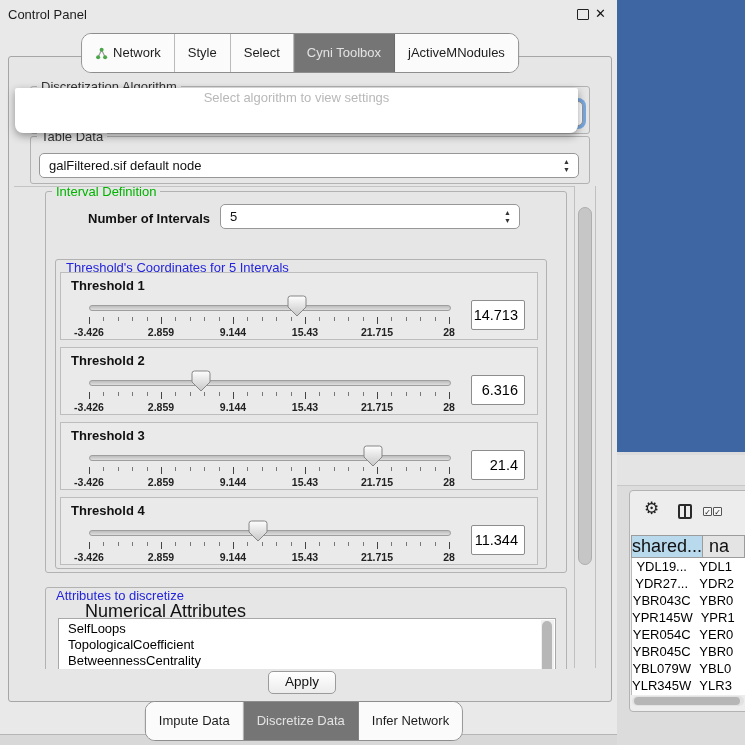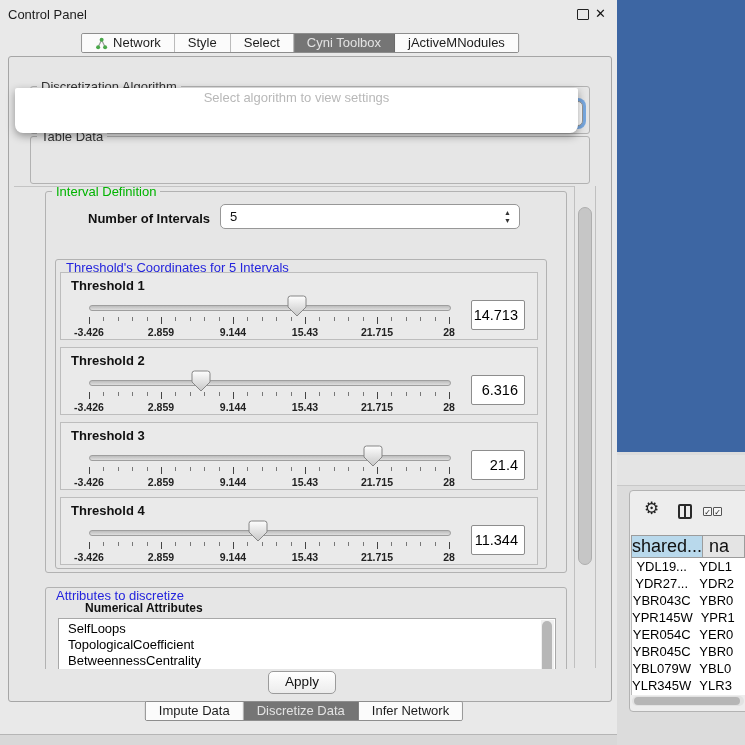--- a/index.html
+++ b/index.html
@@ -8,21 +8,21 @@
   .abs{position:absolute;}
   
   #cp-window{left:0;top:0;width:617px;height:734px;background:#e9e9e9;border-bottom:1px solid #b5b5b5;}
   #cp-header{left:0;top:0;width:617px;height:28px;background:#e9e9e9;}
   #cp-title{left:8px;top:7px;font-size:13px;color:#1c1c1c;text-align:right;}
   #float-box{left:577px;top:9px;width:10px;height:9px;border:1.5px solid #222;border-radius:1px;}
   #close-x{left:595px;top:6px;font-size:13px;font-weight:bold;color:#111;}
   
   #content-panel{left:8px;top:56px;width:602px;height:644px;background:#e6e6e6;border:1px solid #a6a6a6;border-radius:3px;}
   
-  .seg-bar{display:flex;border:1px solid #8d8d8d;border-radius:2px;overflow:hidden;background:#fbfbfb;height:20px;box-sizing:border-box;}
+  .seg-bar{display:flex;border:1px solid #8d8d8d;border-radius:10px;overflow:hidden;background:#fbfbfb;height:40px;box-sizing:border-box;}
   #top-tabs{left:300px;top:33px;transform:translateX(-50%);z-index:6;}
   #bottom-tabs{left:304px;top:701px;transform:translateX(-50%);z-index:6;}
   .seg-tab{display:flex;align-items:center;padding:0 13px;font-size:13px;color:#1d1d1d;line-height:22px;
            border-right:1px solid #b3b3b3;background:#fbfbfb;white-space:nowrap;}
   .seg-tab:last-child{border-right:none;}
   .seg-tab.active{background:#757575;color:#e3e3e3;border-right-color:#6b6b6b;}
   .seg-tab .tabicon{margin-right:5px;display:inline-flex;}
   
   .group{border:1px solid #b2b2b2;border-radius:3px;}
   .gtitle{position:absolute;top:-8px;left:6px;background:#e6e6e6;padding:0 4px;font-size:13px;white-space:nowrap;}
@@ -52,21 +52,21 @@
   .th-name{position:absolute;left:10px;top:5px;font-size:13px;font-weight:bold;color:#111;}
   .th-track{position:absolute;left:28px;top:32px;width:360px;height:4px;border:1px solid #9e9e9e;border-radius:3px;
             background:linear-gradient(#bdbdbd,#dedede);}
   .tick{position:absolute;top:44px;width:1px;height:4px;background:#777;}
   .tick.major{height:7px;background:#444;}
   .tick-label{position:absolute;top:53px;width:60px;text-align:center;font-size:10.5px;font-weight:bold;color:#222;}
   .th-thumb{position:absolute;top:22px;width:20px;height:22px;}
   .th-value{position:absolute;left:410px;top:27px;width:54px;height:30px;background:#fff;border:1px solid #8d8d8d;
             border-radius:2px;font-size:14.5px;color:#000;text-align:right;line-height:29px;padding-right:6px;box-sizing:border-box;}
   
-  #attr-heading{left:43px;top:414px;font-size:12px;font-weight:bold;color:#111;padding-left:28px;}
+  #attr-heading{left:43px;top:414px;font-size:18px;font-weight:normal;color:#111;padding-left:28px;}
   #attr-list{left:44px;top:431px;width:498px;height:70px;background:#fff;border:1px solid #a8a8a8;box-sizing:border-box;padding-top:2px;}
   .attr-item{font-size:13px;color:#000;line-height:16px;padding-left:9px;}
   #attr-scroll{position:absolute;right:1px;top:1px;width:13px;height:66px;background:#f0f0f0;}
   #attr-thumb{position:absolute;left:1px;top:1px;width:10px;height:62px;background:#b7b7b7;border-radius:5px;}
   
   #apply-btn{left:268px;top:671px;width:66px;height:21px;background:linear-gradient(#ffffff,#ececec);
              border:1px solid #9b9b9b;border-radius:5px;font-size:13.5px;color:#111;text-align:center;line-height:20px;z-index:6;}
   
   #net-frame{left:617px;top:0;width:128px;height:452px;background:#3d66a3;}
   
@@ -141,20 +141,24 @@
 
     <div class="abs group" style="left:30px;top:86px;width:558px;height:46px;">
       <span class="gtitle g-dark">Discretization Algorithm</span>
       <div class="abs combo focusring" style="left:8px;top:14px;width:544px;">
         <span class="arrows">▲<br>▼</span>
       </div>
     </div>
 
     <div class="abs group" style="left:30px;top:136px;width:558px;height:46px;">
       <span class="gtitle g-dark">Table Data</span>
+      <div class="abs combo" style="left:8px;top:16px;width:540px;">
+        <span>galFiltered.sif default node</span>
+        <span class="arrows">▲<br>▼</span>
+      </div>
     </div>
 
     <div class="abs" id="algo-popup">
       <div id="algo-hint">Select algorithm to view settings</div>
     </div>
 
     <div class="abs" id="scroll-viewport">
 
       <div class="abs group" style="left:31px;top:4px;width:520px;height:380px;">
         <span class="gtitle g-green">Interval Definition</span>

